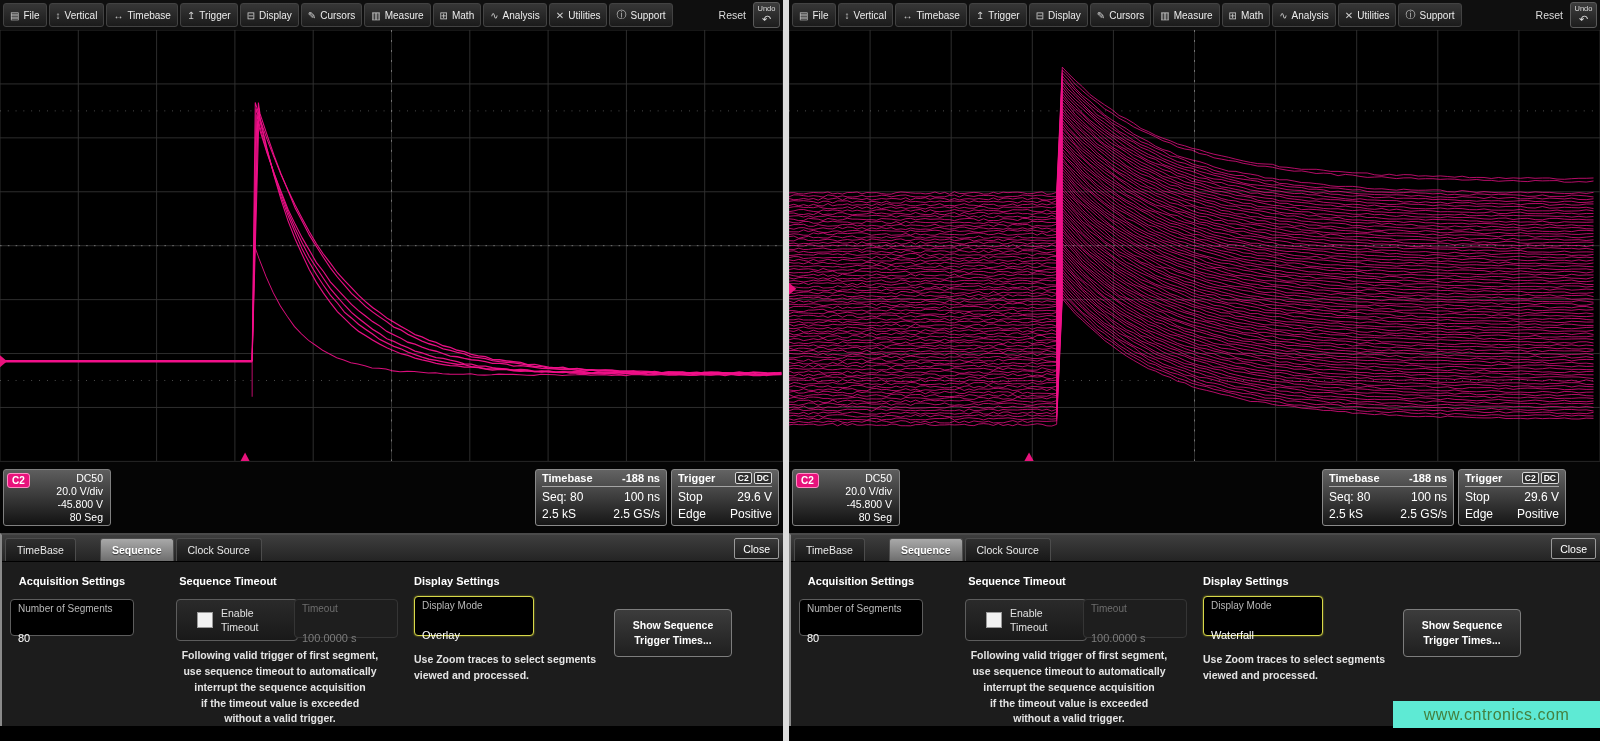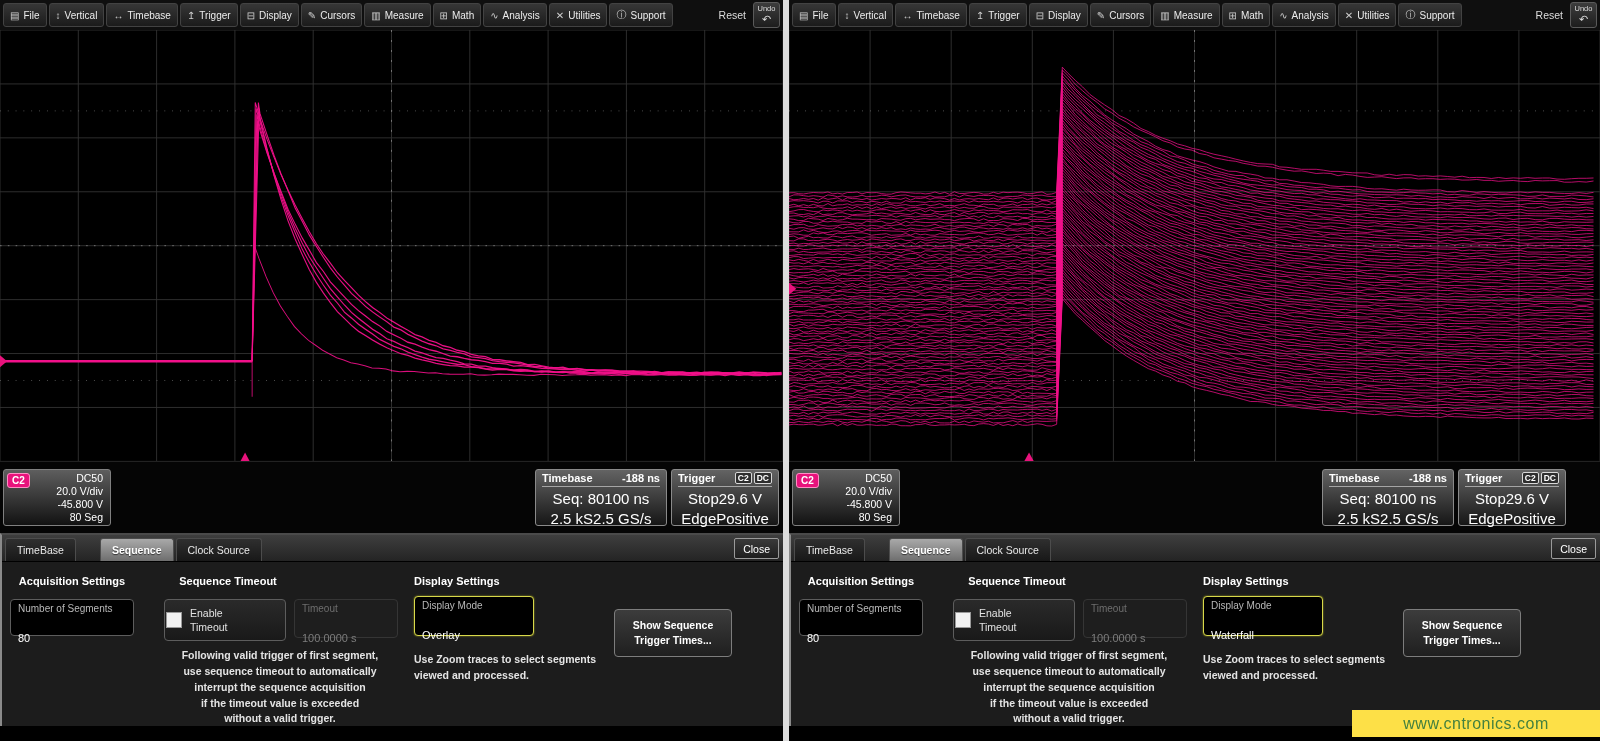--- a/index.html
+++ b/index.html
@@ -27,49 +27,49 @@
   
   .info-strip{height:71px;background:#050505;display:flex;padding:7px 4px 0 3px;box-sizing:border-box;}
   .ch-box{width:108px;height:57px;background:linear-gradient(#5e5e5e,#121212);border:1px solid #808080;border-radius:3px;position:relative;padding:2px 7px 2px 28px;box-sizing:border-box;text-align:right;color:#fff;font-size:10.5px;line-height:13px;}
   .ch-badge{position:absolute;left:3px;top:3px;background:#e8127c;color:#fff;font-weight:bold;font-size:10px;line-height:13px;padding:0 4px;border-radius:3px;border:1px solid #ff8cc3;}
   .info-right{margin-left:auto;display:flex;gap:4px;}
   .panel.right .info-right{margin-right:30px;}
   .ib{background:linear-gradient(#636363,#161616);border:1px solid #8a8a8a;border-radius:3px;color:#fff;padding:2px 6px;box-sizing:border-box;height:57px;}
   .ib-tb{width:132px;}
   .ib-tr{width:108px;}
   .ib .hd{display:flex;justify-content:space-between;align-items:center;font-weight:bold;font-size:11px;border-bottom:1px solid #a5a5a5;padding-bottom:2px;}
-  .ib .row{display:flex;justify-content:center;font-size:15px;margin-top:3px;}
+  .ib .row{display:flex;justify-content:space-between;font-size:12px;margin-top:3px;}
   .src-badges{display:flex;gap:2px;}
   .src-badges i{font-style:normal;font-size:8.5px;border:1px solid #d8d8d8;border-radius:2px;background:#2e2e2e;padding:0 2px;line-height:10px;}
 
   
   .dialog{height:193px;background:#1c1c1c;border-top:2px solid #4a4a4a;border-left:2px solid #8a8a8a;position:relative;box-sizing:border-box;}
   .tabbar{height:27px;background:linear-gradient(#3e3e3e,#242424);display:flex;align-items:flex-end;padding:0 0 0 3px;gap:2px;position:relative;border-bottom:1px solid #000;box-sizing:border-box;}
   .tab{height:22px;padding:0 11px;display:flex;align-items:center;font-size:10.5px;color:#e8e8e8;background:linear-gradient(#2f2f2f,#181818);border:1px solid #4c4c4c;border-bottom:none;border-radius:3px 3px 0 0;cursor:default;white-space:nowrap;}
   .tab.active{background:linear-gradient(#a9a9a9,#6e6e6e);color:#ffffff;font-weight:bold;text-shadow:0 1px 1px #333;margin-left:22px;}
   .close-btn{position:absolute;right:4px;top:3px;height:19px;padding:0 8px;font-size:10.5px;color:#fff;background:linear-gradient(#3a3a3a,#1e1e1e);border:1px solid #9a9a9a;border-radius:2px;display:flex;align-items:center;}
   .dialog-body{position:relative;height:162px;}
   .sec-title{position:absolute;font-size:11px;font-weight:bold;color:#ffffff;text-align:center;}
   .field{position:absolute;background:#000000;border:1px solid #5d5d5d;border-radius:4px;padding:3px 7px;box-sizing:border-box;}
   .field .lbl{font-size:10px;color:#b8b8b8;}
   .field .val{font-size:11px;color:#ffffff;margin-top:18px;}
   .field.disabled{border-color:#353535;background:#1e1e1e;}
   .field.disabled .lbl{color:#6e6e6e;}
   .field.disabled .val{color:#7d7d7d;}
   .field.highlight{border:1px solid #d8d84a;box-shadow:0 0 2px #9a9a20;}
-  .check-box{position:absolute;display:flex;align-items:center;gap:8px;background:linear-gradient(#2a2a2a,#191919);border:1px solid #5d5d5d;border-radius:4px;padding:4px 1px;box-sizing:border-box;}
+  .check-box{position:absolute;display:flex;align-items:center;gap:8px;background:linear-gradient(#2a2a2a,#191919);border:1px solid #5d5d5d;border-radius:4px;padding:4px 20px;box-sizing:border-box;margin-left:12px;}
   .check-square{width:14px;height:14px;background:#f2f2f2;border:1px solid #9a9a9a;flex:0 0 14px;}
   .check-label{font-size:10.5px;color:#e2e2e2;line-height:1.35;}
   .preline{white-space:pre-line;}
   .desc{position:absolute;font-size:10.5px;color:#e4e4e4;font-weight:bold;text-align:center;line-height:1.5;}
   .hint{position:absolute;font-size:10.5px;color:#e4e4e4;font-weight:bold;text-align:left;line-height:1.5;}
   .show-btn{position:absolute;background:linear-gradient(#3c3c3c,#1f1f1f);border:1px solid #7d7d7d;border-radius:4px;color:#fff;font-size:10.5px;text-align:center;display:flex;align-items:center;justify-content:center;line-height:1.45;box-sizing:border-box;font-weight:bold;}
 
   .bottom-strip{height:15px;background:#000;}
-  .watermark{position:absolute;right:0;bottom:4px;width:248px;height:27px;background:#fde047;display:flex;align-items:center;justify-content:center;font-size:16px;color:#44803f;letter-spacing:0.5px;z-index:5;}
+  .watermark{position:absolute;right:0;bottom:13px;width:207px;height:27px;background:#5eead4;display:flex;align-items:center;justify-content:center;font-size:16px;color:#44803f;letter-spacing:0.5px;z-index:5;}
 </style>
 </head>
 <body>
 
 <div class="root">
 
   <section class="panel left">
     <nav class="menubar">
       <div style="display:flex;gap:2px;">
           <div class="menu-btn">

